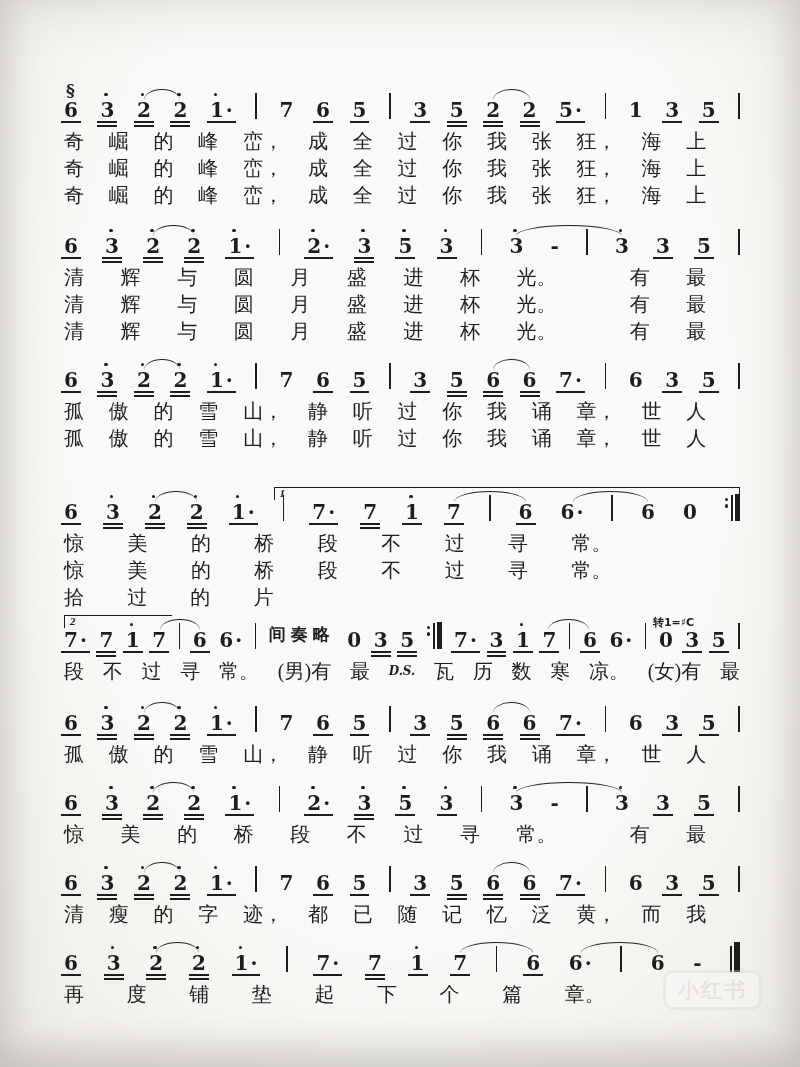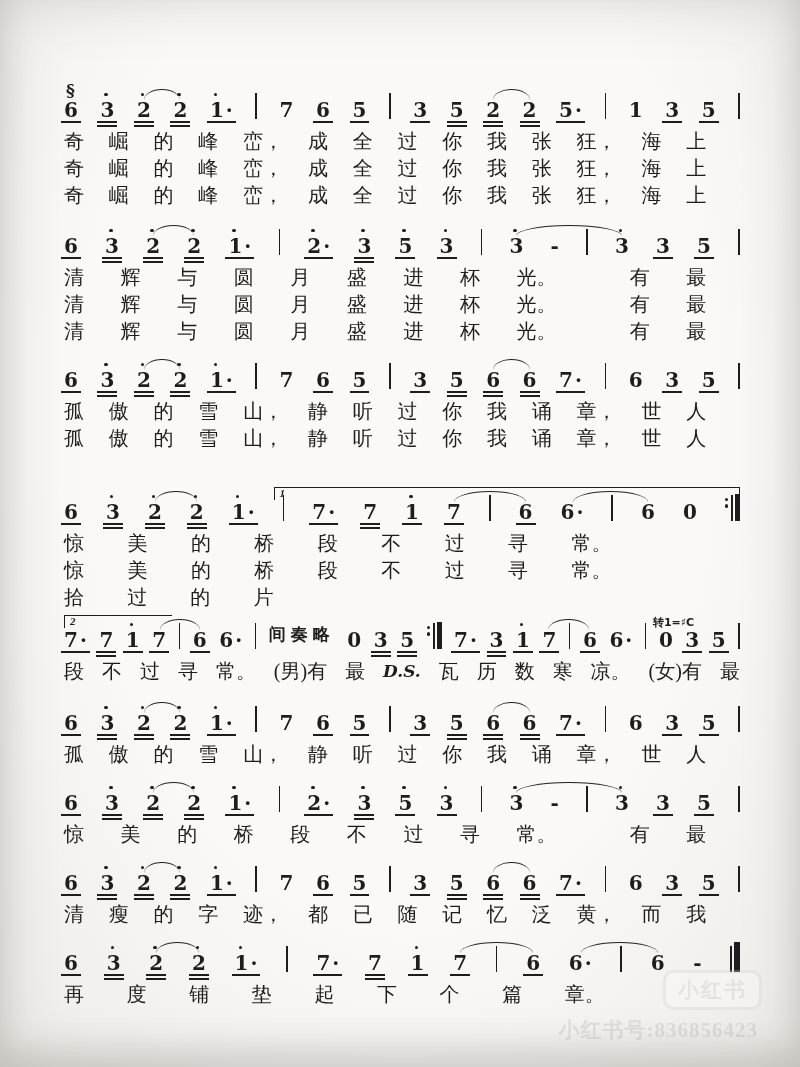--- a/index.html
+++ b/index.html
@@ -33,21 +33,21 @@
   .keyann{position:absolute;bottom:calc(100% + 2px);left:-6px;font-size:11px;font-weight:700;
     white-space:nowrap;font-family:"DejaVu Sans", sans-serif;}
   .segno{position:absolute;top:-4px;left:2px;font-size:17px;font-weight:700;font-family:"DejaVu Serif", serif;}
   .volta{position:absolute;top:1px;height:13px;border-top:1.7px solid #1d1d1d;border-left:1.7px solid #1d1d1d;box-sizing:border-box;}
   .volta.r{border-right:1.7px solid #1d1d1d;}
   .volta b{position:absolute;left:5px;top:-1px;font-size:11px;font-style:italic;font-weight:700;}
   .tie{position:absolute;top:5px;height:10px;border-top:1.7px solid #1d1d1d;
     border-radius:50% 50% 0 0 / 100% 100% 0 0;}
   .lyric-row{display:flex;justify-content:space-between;height:27px;line-height:27px;font-size:20px;}
   .lyric-row span{white-space:nowrap;}
-  .lyric-row .ds{font-family:"DejaVu Serif", serif;font-style:italic;font-weight:700;font-size:17px;}
+  .lyric-row .ds{font-family:"DejaVu Serif", serif;font-style:italic;font-weight:700;font-size:12px;}
   .wm-badge{position:absolute;right:38px;top:970px;padding:3px 12px;border-radius:10px;
     border:3px solid rgba(120,110,100,.10);color:rgba(120,110,100,.13);
     font-size:21px;font-weight:700;letter-spacing:2px;background:rgba(255,255,255,.25);}
   .wm-id{position:absolute;right:42px;top:1016px;font-size:21px;font-weight:700;letter-spacing:1px;
     color:rgba(120,112,104,.16);}
 </style>
 </head>
 <body>
 
 <div class="page">
@@ -526,14 +526,13 @@
           <span>垫</span>
           <span>起</span>
           <span>下</span>
           <span>个</span>
           <span>篇</span>
           <span>章。</span>
         </div>
       </div>
     </div>
   <div class="wm-badge">小红书</div>
-  <div class="wm-id">小红书号:836856423</div>
 </div>
 
 </body></html>

